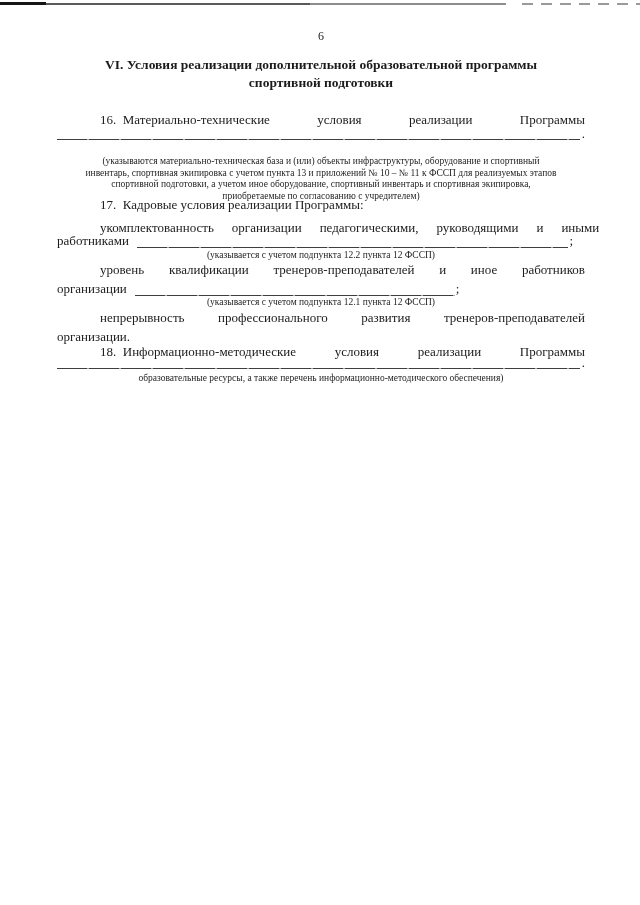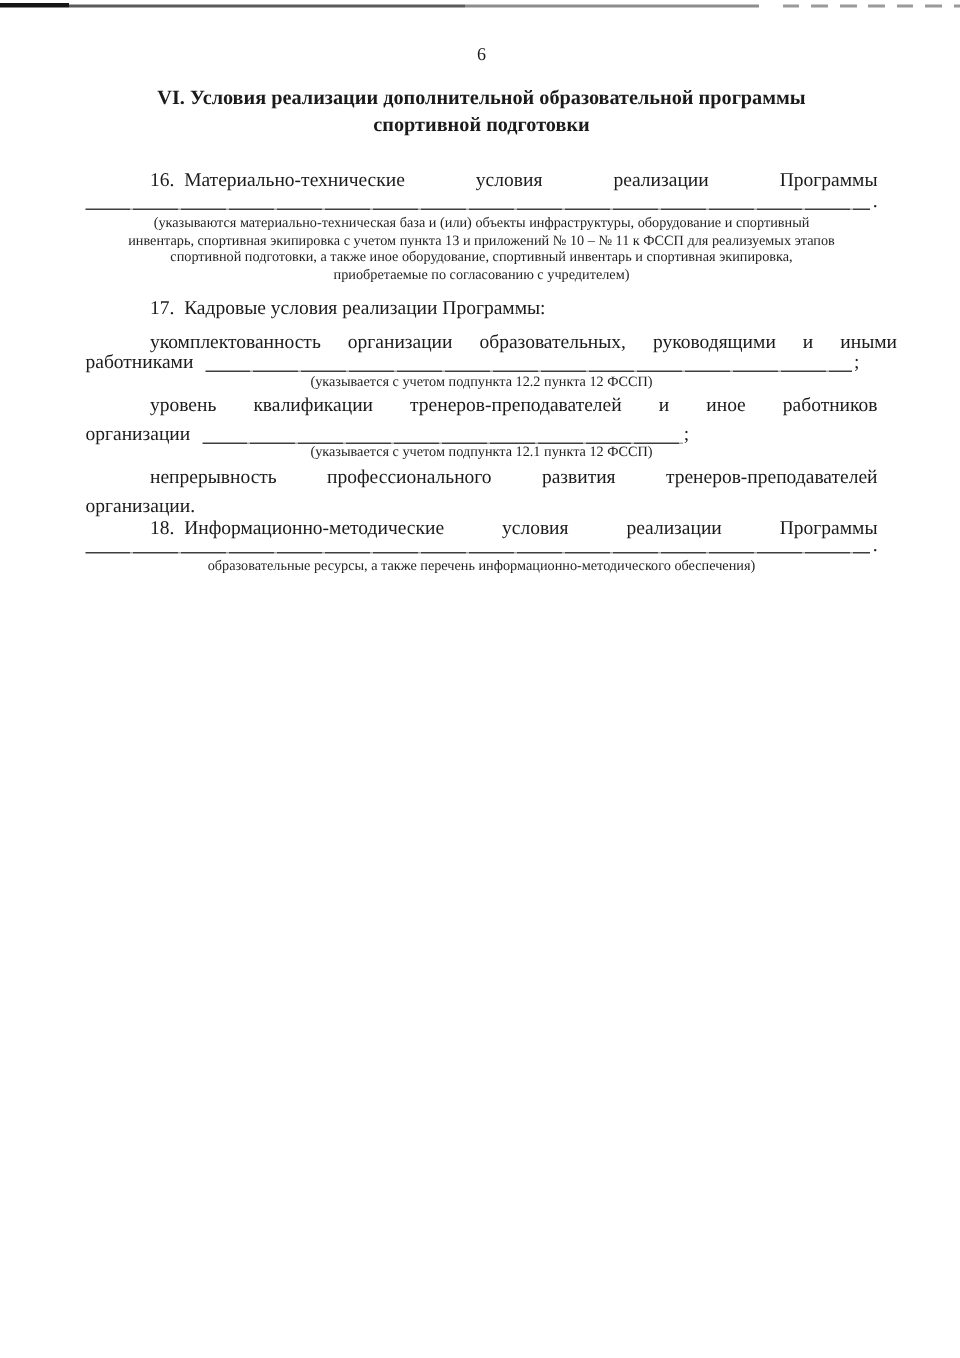--- a/index.html
+++ b/index.html
@@ -59,33 +59,33 @@
   <div class="row jflex" style="top:111px">
     <span>16.&nbsp;&nbsp;Материально-технические</span>
     <span>условия</span>
     <span>реализации</span>
     <span>Программы</span>
   </div>
   <div class="row blankrow" style="top:127px">
     <span class="rule"></span>
     <span class="dot">.</span>
   </div>
-  <div class="row" style="top:144px">
+  <div class="row" style="top:156px">
     <div class="note">(указываются материально-техническая база и (или) объекты инфраструктуры, оборудование и спортивный</div>
     <div class="note">инвентарь, спортивная экипировка с учетом пункта 13 и приложений № 10 – № 11 к ФССП для реализуемых этапов</div>
-    <div class="note">спортивной подготовки, а также иное оборудование, спортивный инвентарь и спортивная экипировка,</div>
+    <div class="note">спортивной подготовки, а учетом иное оборудование, спортивный инвентарь и спортивная экипировка,</div>
     <div class="note">приобретаемые по согласованию с учредителем)</div>
   </div>
 
   <div class="row indent" style="top:196px">17.&nbsp;&nbsp;Кадровые условия реализации Программы:</div>
 
   <div class="row jflex" style="top:219px">
     <span>укомплектованность</span>
     <span>организации</span>
-    <span>образовательных,</span>
+    <span>педагогическими,</span>
     <span>руководящими</span>
     <span>и</span>
     <span>иными</span>
   </div>
   <div class="row fieldrow" style="top:233px;right:67px">
     <span class="label">работниками</span>
     <span class="rule"></span>
     <span class="punct">;</span>
   </div>
   <div class="row note" style="top:250px">(указывается с учетом подпункта 12.2 пункта 12 ФССП)</div>

